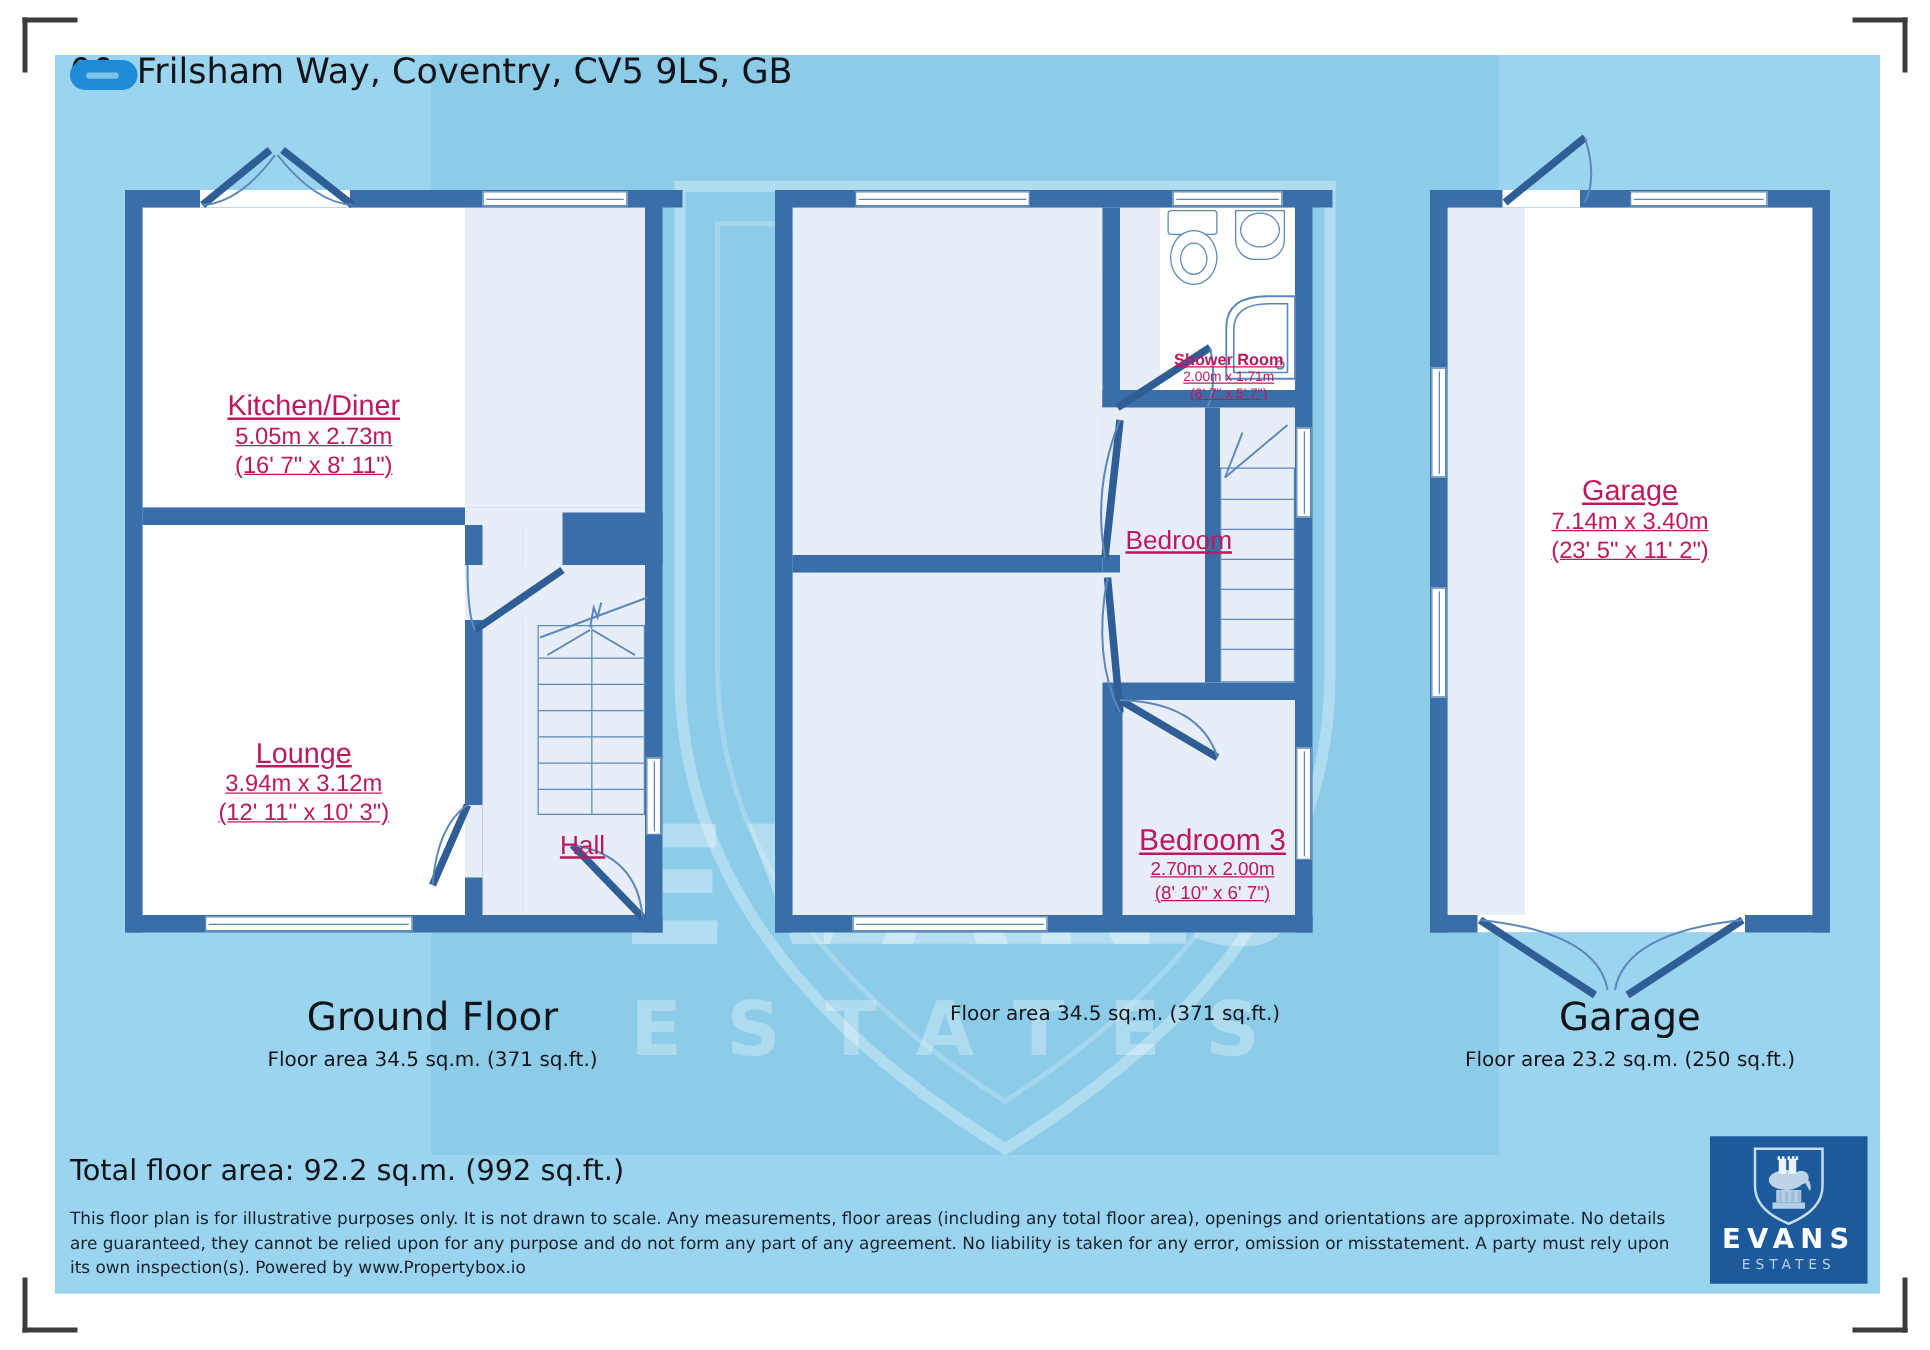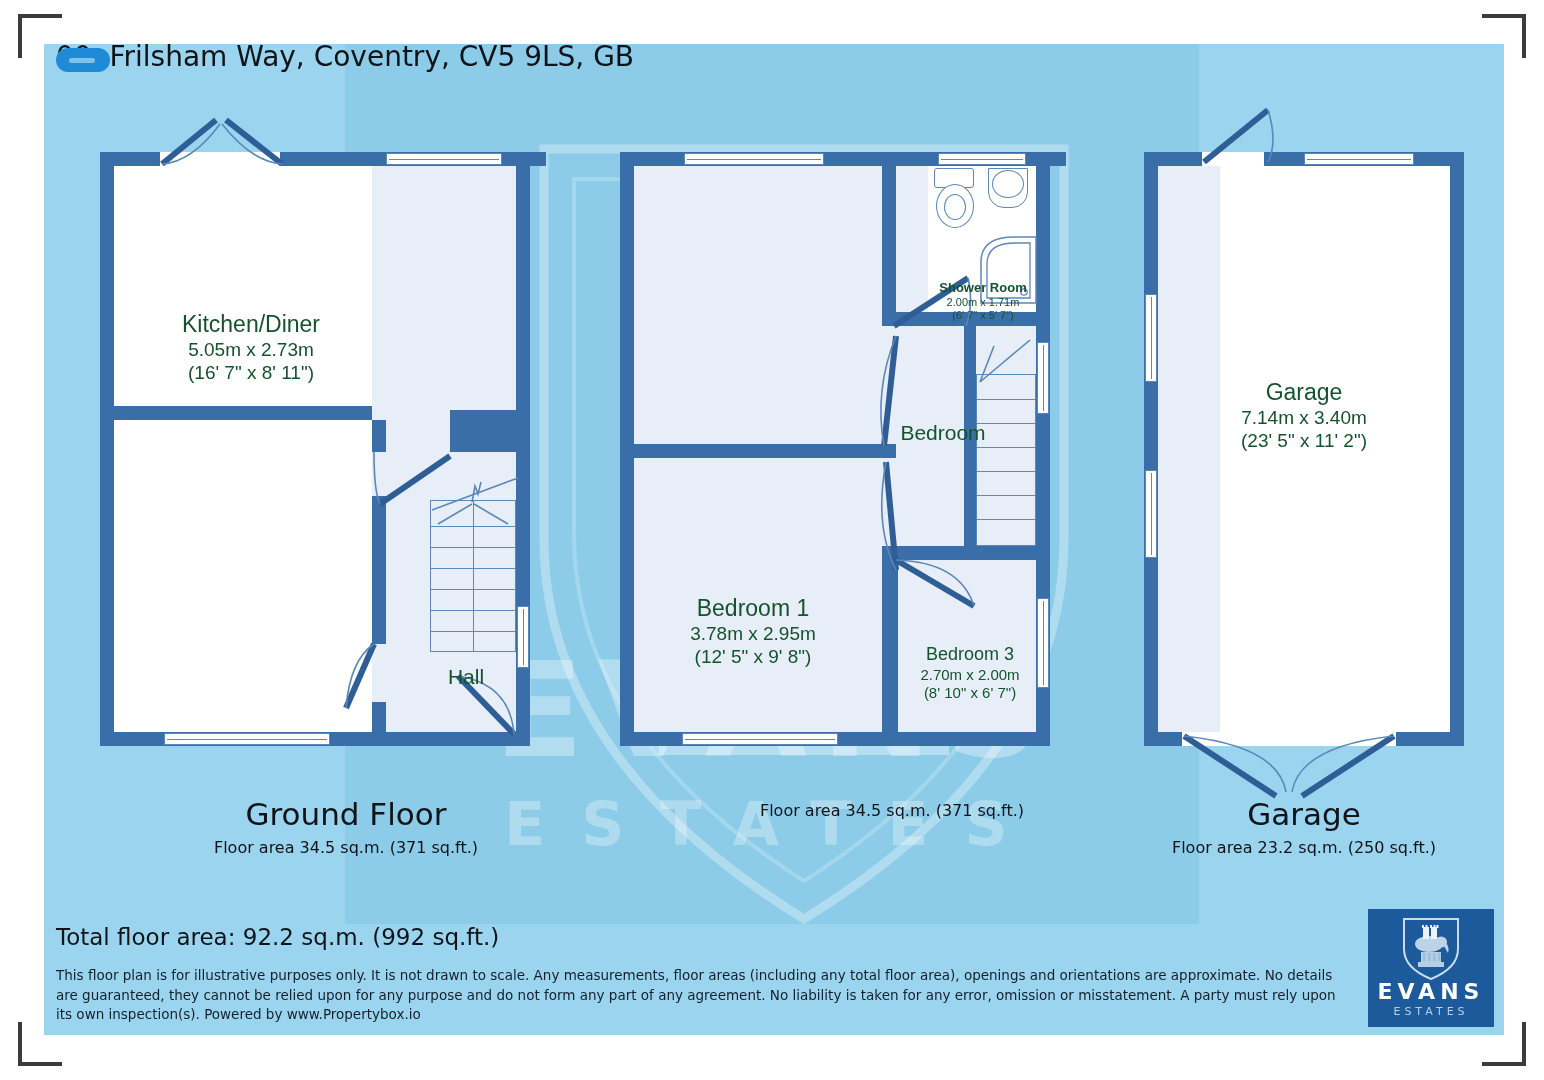--- a/index.html
+++ b/index.html
@@ -45,22 +45,22 @@
   .room{position:absolute;background:#ffffff;}
   .room-t{position:absolute;background:#e8eef7;}   
 
   .win{position:absolute;background:#ffffff;border:1px solid #5b87ba;box-sizing:border-box;}
   .win:before{content:"";position:absolute;left:2px;top:50%;width:calc(100% - 4px);
       height:0;border-top:1px solid #5b87ba;}
   .win-v:before{content:"";position:absolute;top:2px;left:50%;height:calc(100% - 4px);
       width:0;border-left:1px solid #5b87ba;border-top:none;}
 
   
-  .lbl{position:absolute;text-align:center;color:#14532d;line-height:1.22;
-       font-family:"Liberation Sans",sans-serif;}
+  .lbl{position:absolute;text-align:center;color:#be185d;line-height:1.22;
+       font-family:"Liberation Sans",sans-serif;text-decoration:underline;}
   .lbl .nm{font-size:23px;}
   .lbl .dm{font-size:19px;}
   .lbl.sm .nm{font-size:13px;font-weight:bold;}
   .lbl.sm .dm{font-size:11px;}
   .lbl.plain .nm{font-size:21px;}
 
   
   .cap{position:absolute;text-align:center;font-family:"DejaVu Sans",sans-serif;
        color:#101418;}
   .cap .t{font-size:31px;line-height:1.18;}
@@ -216,20 +216,25 @@
         <line x1="12" y1="60" x2="46" y2="40" stroke="#5b87ba" stroke-width="1.6"></line>
         <line x1="82" y1="60" x2="48" y2="40" stroke="#5b87ba" stroke-width="1.6"></line>
         <path d="M46 38 l3 -16 l3 8 l3 -12" fill="none" stroke="#5b87ba" stroke-width="1.6"></path>
       </svg>
 
       <div class="lbl" style="left:56px;top:158px;width:190px;">
         <div class="nm">Kitchen/Diner</div>
         <div class="dm">5.05m x 2.73m</div>
         <div class="dm">(16' 7" x 8' 11")</div>
       </div>
+      <div class="lbl" style="left:48px;top:436px;width:190px;">
+        <div class="nm">Lounge</div>
+        <div class="dm">3.94m x 3.12m</div>
+        <div class="dm">(12' 11" x 10' 3")</div>
+      </div>
       <div class="lbl plain" style="left:326px;top:512px;width:80px;">
         <div class="nm">Hall</div>
       </div>
     </div>
 
     <div class="cap" style="left:22px;top:752px;width:560px;">
       <div class="t">Ground Floor</div>
       <div class="a">Floor area 34.5 sq.m. (371 sq.ft.)</div>
     </div>
 
@@ -308,27 +313,22 @@
       </svg>
 
       <div class="lbl sm" style="left:300px;top:128px;width:126px;">
         <div class="nm">Shower Room</div>
         <div class="dm">2.00m x 1.71m</div>
         <div class="dm">(6' 7" x 5' 7")</div>
       </div>
       <div class="lbl plain" style="left:268px;top:268px;width:110px;">
         <div class="nm">Bedroom</div>
       </div>
-      <div class="lbl" style="left:38px;top:442px;width:190px;">
-        <div class="nm">Bedroom 1</div>
-        <div class="dm">3.78m x 2.95m</div>
-        <div class="dm">(12' 5" x 9' 8")</div>
-      </div>
       <div class="lbl sm" style="left:282px;top:492px;width:136px;">
-        <div class="nm" style="font-size:18px;font-weight:normal;">Bedroom 3</div>
+        <div class="nm" style="font-size:24px;font-weight:normal;margin-top:14px;">Bedroom 3</div>
         <div class="dm" style="font-size:15px;">2.70m x 2.00m</div>
         <div class="dm" style="font-size:15px;">(8' 10" x 6' 7")</div>
       </div>
     </div>
 
     <div class="cap" style="left:568px;top:752px;width:560px;">
       <div class="a">Floor area 34.5 sq.m. (371 sq.ft.)</div>
     </div>
 
     <div class="plan" id="garage-plan" style="left:1100px;top:108px;width:320px;height:630px;">

